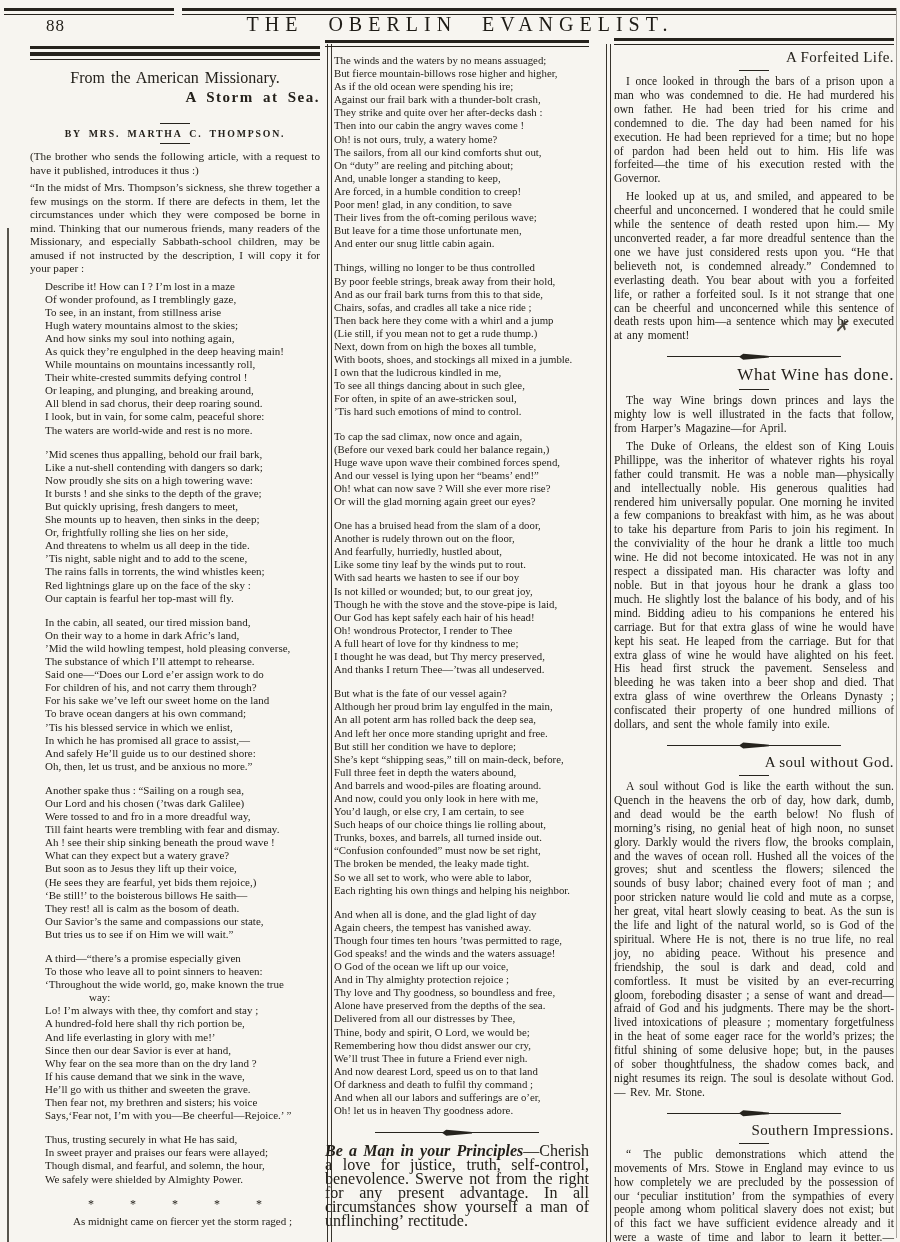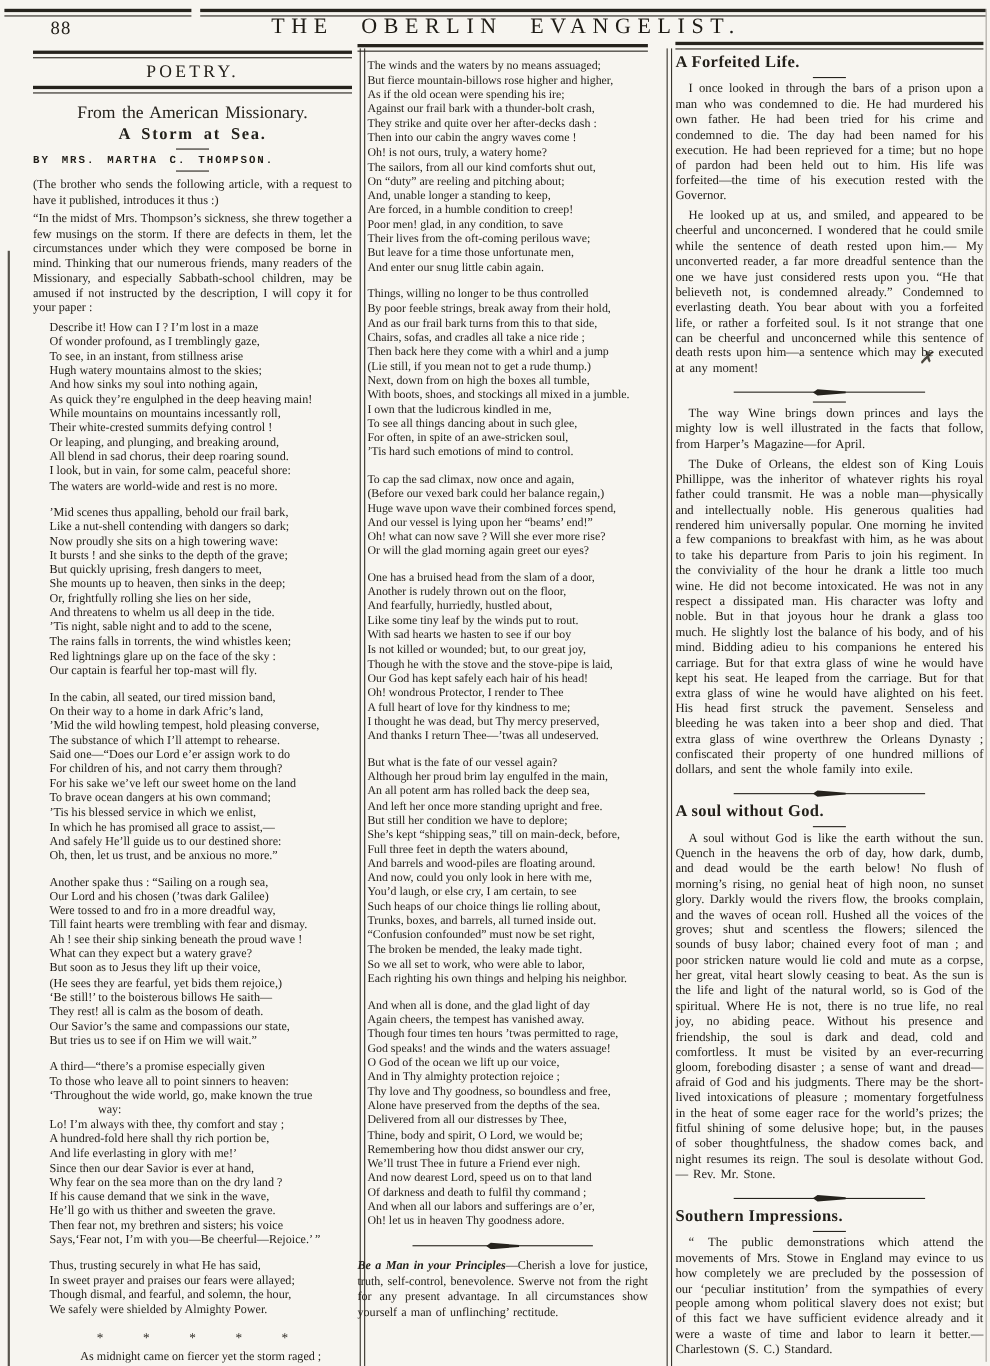--- a/index.html
+++ b/index.html
@@ -22,42 +22,42 @@
   .right-border{position:absolute;right:3px;top:8px;bottom:4px;width:1px;background:#57524a;opacity:.5;}
 
   .col{position:absolute;}
   .col-left{left:30px;top:46px;width:290px;}
   .col-mid{left:325px;top:40px;width:264px;}
   .col-right{left:614px;top:38px;width:280px;}
 
   
   .poetry-header{text-align:center;font-size:16px;letter-spacing:3px;margin:4px 0 3px;font-weight:400;}
   .source-line{text-align:center;font-size:16px;word-spacing:2px;margin:9px 0 2px;}
-  .poem-title{text-align:center;font-size:15px;font-weight:bold;letter-spacing:1.5px;word-spacing:4px;margin:2px 0 4px;}
-  .byline{text-align:left;font-size:9.8px;letter-spacing:1.8px;word-spacing:3px;margin:1px 0 0;font-weight:bold;font-family:Liberation Mono, monospace;}
+  .poem-title{text-align:right;font-size:15px;font-weight:bold;letter-spacing:1.5px;word-spacing:4px;margin:2px 0 17px;}
+  .byline{text-align:center;font-size:9.8px;letter-spacing:1.8px;word-spacing:3px;margin:1px 0 0;font-weight:bold;}
   .title-rule{width:30px;border-top:1.3px solid #26231d;margin:4px auto 4px;}
   .intro{margin-top:6px;}
   .intro p{font-size:11.2px;line-height:13.5px;text-align:justify;margin:0 0 4px;}
 
   .stanza{white-space:pre-line;font-size:11px;line-height:13.1px;margin:0 0 11px;}
   .col-left .stanza{padding-left:15px;}
   .col-mid .stanza{padding-left:9px;font-size:10.8px;}
   .asterisks{text-align:center;font-size:12px;margin:7px 0 3px;color:#24211b;}
   .final-line{font-size:11px;padding-left:15px;text-align:center;}
 
   .section-divider{position:relative;height:8px;margin:9px auto 5px;width:62%;}
   .section-divider .line{position:absolute;top:4px;left:0;right:0;border-top:1px solid #26231d;}
   .section-divider .diamond{position:absolute;top:1px;left:50%;transform:translateX(-50%);
     width:30px;height:7px;background:#26231d;
     clip-path:polygon(0 50%,14% 8%,100% 38%,100% 62%,14% 92%);}
 
-  .filler{font-size:11px;line-height:14px;text-align:justify;margin-top:8px;word-spacing:1px;}
+  .filler{font-size:16px;line-height:14px;text-align:justify;margin-top:8px;word-spacing:1px;}
   .filler .lead{font-style:italic;font-weight:bold;}
 
-  .article-title{text-align:left;font-weight:bold;font-size:15px;margin:4px 0 0;letter-spacing:.4px;}
+  .article-title{text-align:right;font-weight:normal;font-size:15px;margin:4px 0 0;letter-spacing:.4px;}
   .article-title.large{font-size:17px;letter-spacing:.6px;}
   .article p{font-size:11.5px;line-height:13.9px;text-align:justify;text-indent:12px;
     margin:0 0 4px;word-spacing:1.6px;}
   .handwritten-mark{position:absolute;left:836px;top:316px;font-size:17px;color:#4a463e;
     transform:rotate(10deg);font-family:"DejaVu Sans",sans-serif;}
   .mid-top-gap{height:7px;}
   .rt-top-rule{margin-bottom:2px;}
 </style>
 </head>
 <body>
@@ -67,21 +67,20 @@
 <div class="page-number">88</div>
 <div class="masthead">THE OBERLIN EVANGELIST.</div>
 <div class="vdivider vd-1"></div>
 <div class="vdivider vd-2"></div>
 <div class="scan-edge"></div>
 <div class="right-border"></div>
 <div class="handwritten-mark">✗</div>
 
 <div class="col col-left">
   <div class="double-rule"></div>
-  <div class="poetry-header">POETRY.</div>
   <div class="double-rule"></div>
   <div class="source-line">From the American Missionary.</div>
   <div class="poem-title">A Storm at Sea.</div>
   <div class="title-rule"></div>
   <div class="byline">BY MRS. MARTHA C. THOMPSON.</div>
   <div class="title-rule"></div>
   <div class="intro">
     <p>(The brother who sends the following article, with a request to have it published, introduces it thus :)</p>
     <p>“In the midst of Mrs. Thompson’s sickness, she threw together a few musings on the storm.  If there are defects in them, let the circumstances under which they were composed be borne in mind.  Thinking that our numerous friends, many readers of the Missionary, and especially Sabbath-school children, may be amused if not instructed by the description, I will copy it for your paper :</p>
   </div>
@@ -252,20 +251,21 @@
     <p>I once looked in through the bars of a prison upon a man who was condemned to die.  He had murdered his own father.  He had been tried for his crime and condemned to die.  The day had been named for his execution.  He had been reprieved for a time; but no hope of pardon had been held out to him.  His life was forfeited—the time of his execution rested with the Governor.</p>
     <p>He looked up at us, and smiled, and appeared to be cheerful and unconcerned.  I wondered that he could smile while the sentence of death rested upon him.— My unconverted reader, a far more dreadful sentence than the one we have just considered rests upon you. “He that believeth not, is condemned already.”  Condemned to everlasting death.  You bear about with you a forfeited life, or rather a forfeited soul.  Is it not strange that one can be cheerful and unconcerned while this sentence of death rests upon him—a sentence which may be executed at any moment!</p>
   </div>
 
   <div class="section-divider">
     <span class="line"></span>
       <span class="diamond"></span>
   </div>
 
   <div class="article">
+    <div class="article-title large">What Wine has done.</div>
     <div class="title-rule"></div>
     <p>The way Wine brings down princes and lays the mighty low is well illustrated in the facts that follow, from Harper’s Magazine—for April.</p>
     <p>The Duke of Orleans, the eldest son of King Louis Phillippe, was the inheritor of whatever rights his royal father could transmit.  He was a noble man—physically and intellectually noble.  His generous qualities had rendered him universally popular.  One morning he invited a few companions to breakfast with him, as he was about to take his departure from Paris to join his regiment.  In the conviviality of the hour he drank a little too much wine.  He did not become intoxicated.  He was not in any respect a dissipated man.  His character was lofty and noble.  But in that joyous hour he drank a glass too much.  He slightly lost the balance of his body, and of his mind.  Bidding adieu to his companions he entered his carriage.  But for that extra glass of wine he would have kept his seat.  He leaped from the carriage.  But for that extra glass of wine he would have alighted on his feet.  His head first struck the pavement.  Senseless and bleeding he was taken into a beer shop and died.  That extra glass of wine overthrew the Orleans Dynasty ; confiscated their property of one hundred millions of dollars, and sent the whole family into exile.</p>
   </div>
 
   <div class="section-divider">
     <span class="line"></span>
       <span class="diamond"></span>
   </div>
 

